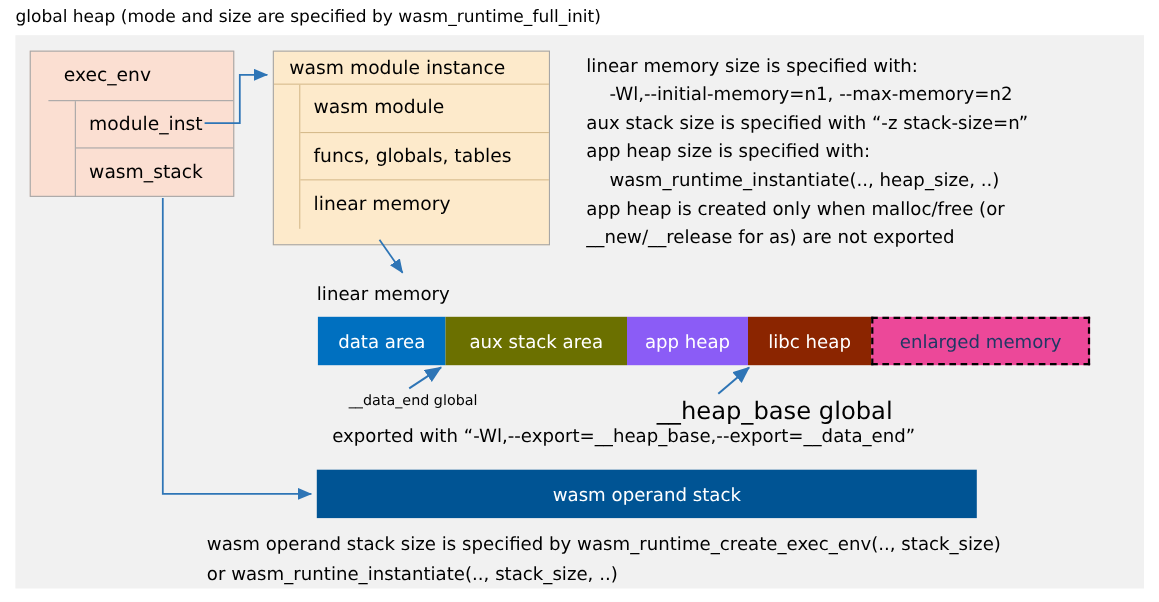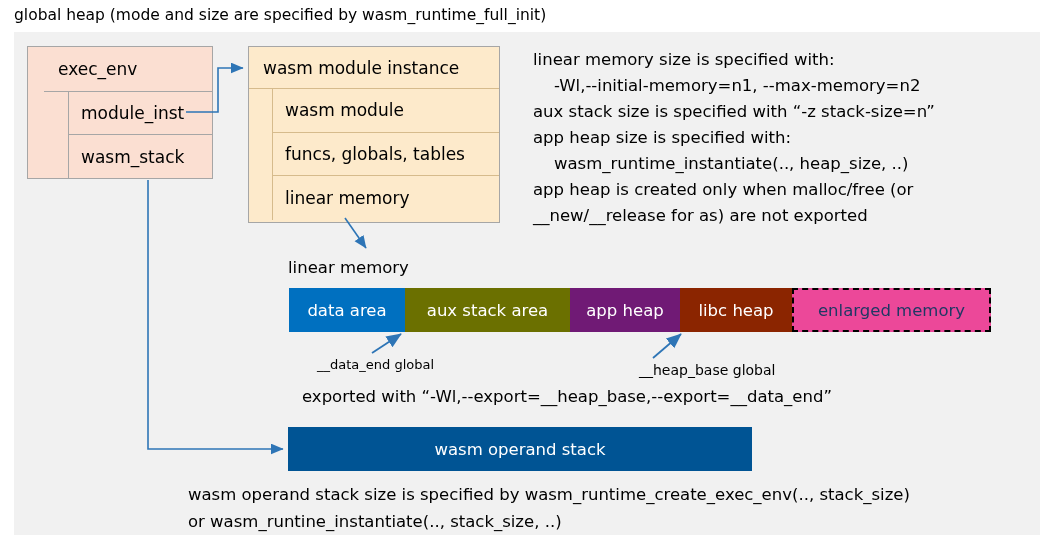--- a/index.html
+++ b/index.html
@@ -70,21 +70,21 @@
   #exec-env .rows { height: 87px; }
   #exec-env .gutter { width: 25px; border-right: 1px solid #a6a6a6; }
   #exec-env .rowstack > .row { height: 43px; }
   #exec-env .rowstack > .row:first-child { border-bottom: 1px solid #a6a6a6; }
 
   
   #wasm-mi {
     left: 248px; top: 46px; width: 252px; height: 177px;
     background: #fdeacb;
   }
-  #wasm-mi .hdr { height: 42px; border-bottom: 1px solid #d6bb8c; }
+  #wasm-mi .hdr { height: 30px; border-bottom: 1px solid #d6bb8c; }
   #wasm-mi .rows { height: 131px; }
   #wasm-mi .gutter { width: 24px; border-right: 1px solid #d6bb8c; }
   #wasm-mi .rowstack > .row { height: 43.6px; }
   #wasm-mi .rowstack > .row:not(:last-child) { border-bottom: 1px solid #d6bb8c; }
 
   
   #info-text {
     left: 533px; top: 47px; width: 500px;
     font-size: 16.5px;
     line-height: 26px;
@@ -120,30 +120,30 @@
     border: 2.5px dashed #000000;
   }
 
   
   #ann-data-end {
     left: 317px; top: 357px;
     font-size: 13px; white-space: nowrap; color: #000;
   }
   #ann-heap-base {
     left: 597px; top: 362px;
-    font-size: 14px; white-space: nowrap; color: #000; margin-left: 42px;
+    font-size: 22px; white-space: nowrap; color: #000;
   }
   #ann-exported {
     left: 302px; top: 387px;
     font-size: 16.5px; white-space: nowrap; color: #000;
   }
 
   
   #operand-stack {
-    left: 288px; top: 427px; width: 464px; height: 44px;
+    left: 288px; top: 427px; width: 600px; height: 44px;
     background: #005494;
     display: flex; align-items: center; justify-content: center;
     color: #ffffff; font-size: 16.5px; white-space: nowrap;
   }
   #bottom-text {
     left: 188px; top: 481px;
     font-size: 16.5px; line-height: 27px; white-space: pre; color: #000;
   }
 
   
@@ -190,21 +190,21 @@
 app heap size is specified with:
     wasm_runtime_instantiate(.., heap_size, ..)
 app heap is created only when malloc/free (or
 __new/__release for as) are not exported</div>
 
   <div class="abs" id="lm-label">linear memory</div>
 
   <div class="abs" id="mem-bar">
     <div class="seg" style="width: 116px; background: rgb(0, 112, 192);">data area</div>
     <div class="seg" style="width: 165px; background: rgb(107, 112, 0);">aux stack area</div>
-    <div class="seg" style="width: 110px; background: #701a75;">app heap</div>
+    <div class="seg" style="width: 110px; background: #8b5cf6;">app heap</div>
     <div class="seg" style="width: 112px; background: rgb(139, 37, 0);">libc heap</div>
     <div class="seg dashed" style="width: 199px; background: #ec4899; color: rgb(31, 56, 100);">enlarged memory</div>
   </div>
 
   <div class="abs" id="ann-data-end">__data_end global</div>
   <div class="abs" id="ann-heap-base">__heap_base global</div>
   <div class="abs" id="ann-exported">exported with “-Wl,--export=__heap_base,--export=__data_end”</div>
 
   <div class="abs" id="operand-stack" style="background: rgb(0, 84, 148);">wasm operand stack</div>
 

